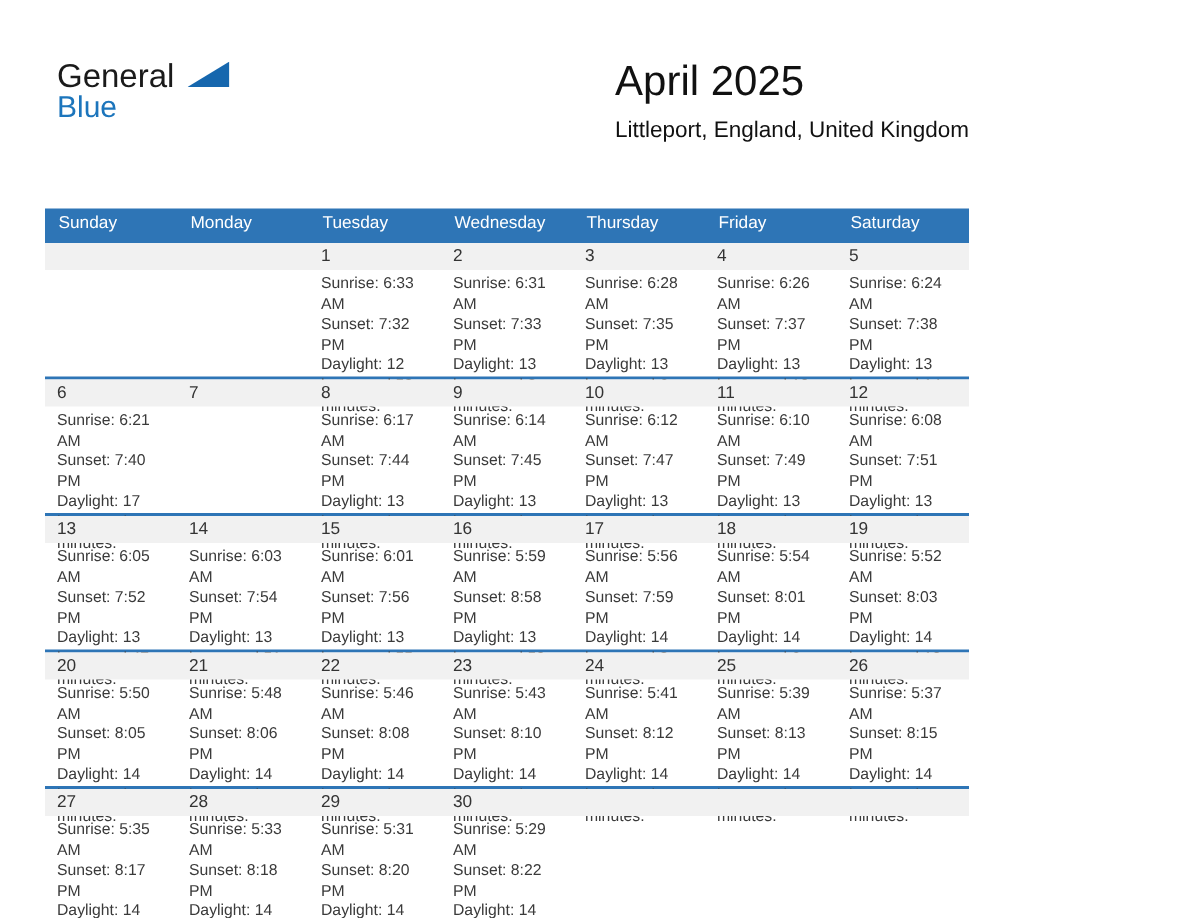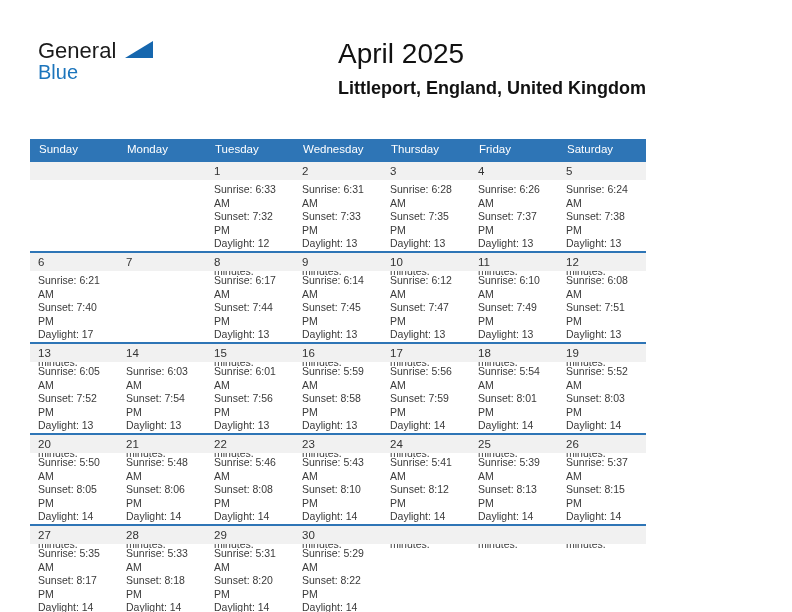--- a/index.html
+++ b/index.html
@@ -15,21 +15,21 @@
   .logo-line1{font-size:22px;color:#1a1a1a;letter-spacing:0px;line-height:22px;}
   .logo-line2{font-size:20px;color:var(--logo-blue);line-height:20px;}
   .logo-triangle{
     position:absolute;left:87px;top:1px;width:28px;height:17px;
     background:var(--logo-tri);
     clip-path:polygon(0 100%,100% 0,100% 100%);
   }
   
   #title-block{position:absolute;right:30px;top:38px;}
   .page-title{font-size:28px;color:#111;line-height:32px;}
-  .page-subtitle{font-size:18px;color:#111;margin-top:8px;font-weight:bold;}
+  .page-subtitle{font-size:15px;color:#111;margin-top:8px;}
   
   #calendar{position:absolute;left:30px;right:30px;top:105px;margin-top:34px;}
   .grid7{display:grid;grid-template-columns:repeat(7,1fr);}
   #weekday-header{
     background:var(--blue);
     height:21px;
   }
   .wd-cell{
     color:#fff;font-size:11.5px;line-height:21px;
     padding-left:9px;white-space:nowrap;overflow:hidden;

